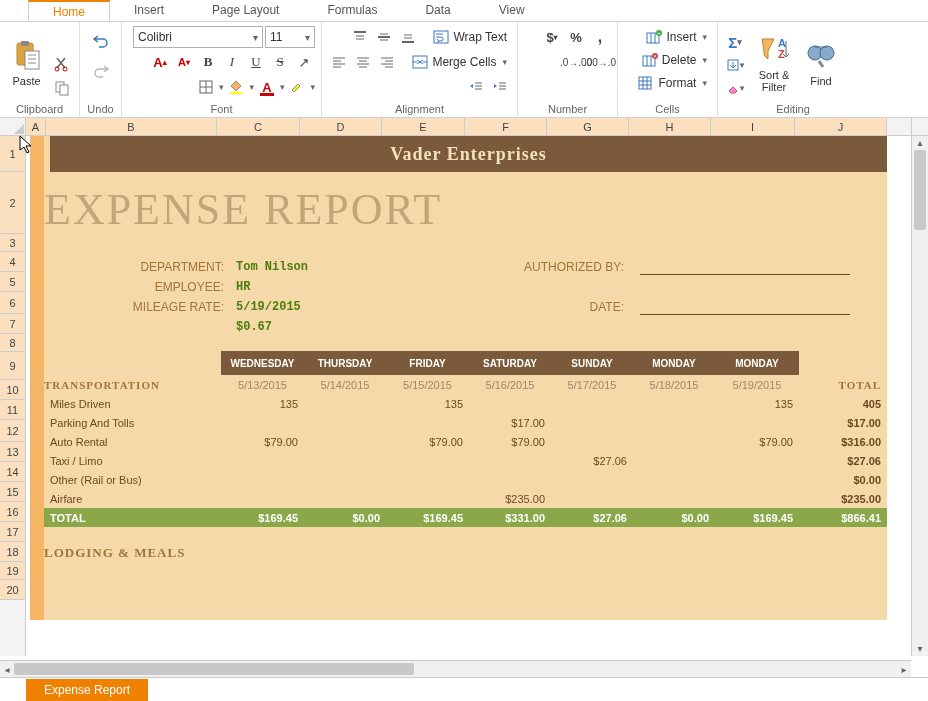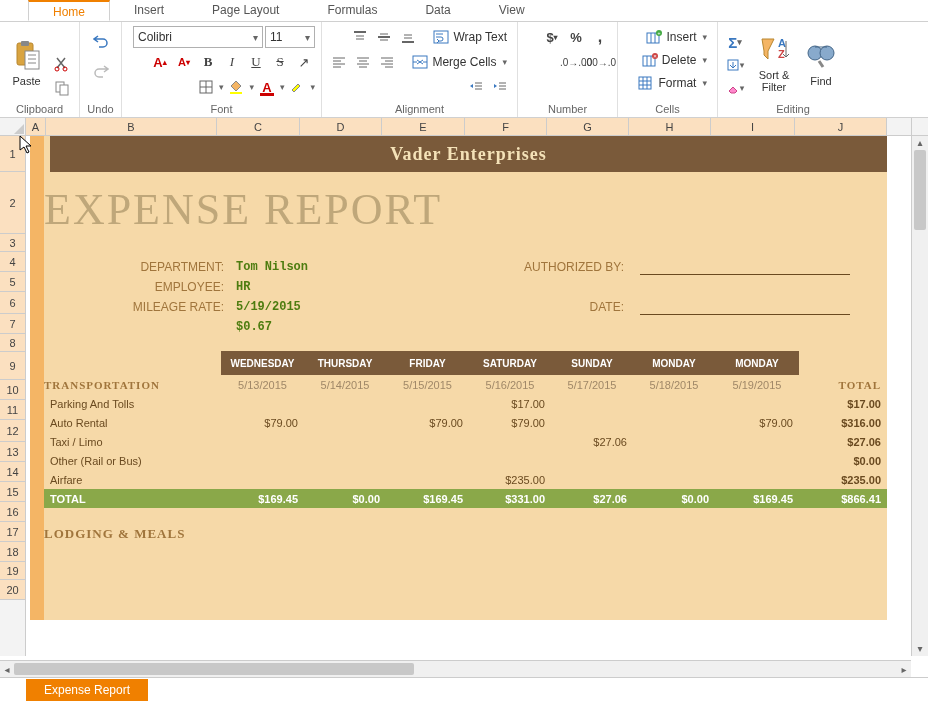--- a/index.html
+++ b/index.html
@@ -480,20 +480,31 @@
               <td>5/15/2015</td>
           <td>5/16/2015</td>
               <td>5/17/2015</td>
               <td>5/18/2015</td>
           <td>5/19/2015</td>
           <td class="total-col" style="color:#a0753c;font-family:Georgia,serif;font-weight:bold;letter-spacing:1px;text-align:right">TOTAL</td>
         </tr>
         </tbody>
           <tbody id="data-rows">
             <tr>
+              <td class="lbl">Miles Driven</td>
+              <td>135</td>
+              <td></td>
+              <td>135</td>
+              <td></td>
+              <td></td>
+              <td></td>
+              <td>135</td>
+              <td class="total-col">405</td>
+            </tr>
+            <tr>
               <td class="lbl">Parking And Tolls</td>
               <td></td>
               <td></td>
               <td></td>
               <td>$17.00</td>
               <td></td>
               <td></td>
               <td></td>
               <td class="total-col">$17.00</td>
             </tr>

